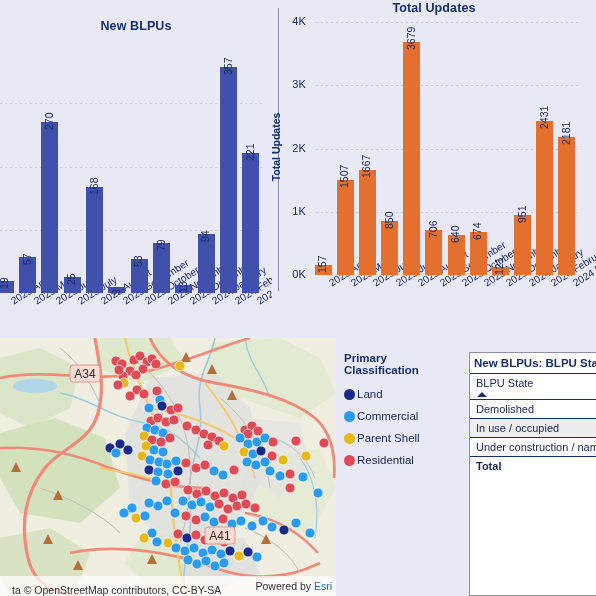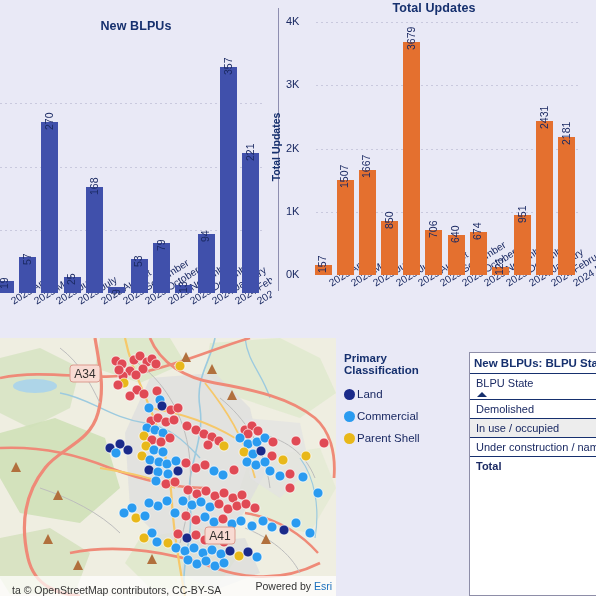--- a/index.html
+++ b/index.html
@@ -47,21 +47,21 @@
     transform-origin: left bottom; transform: rotate(-90deg);
   }
 
   .xlabel {
     position: absolute; white-space: nowrap; font-size: 10.2px; color: #1b2a63;
     transform-origin: right top; transform: rotate(-32deg);
     text-align: right;
   }
 
   .ylabel-tick {
-    position: absolute; font-size: 11px; color: #1b2a63; text-align: left;
+    position: absolute; font-size: 11px; color: #1b2a63; text-align: center;
     white-space: nowrap;
   }
   .axis-title {
     position: absolute; font-size: 10.5px; font-weight: bold; color: #16306e;
     white-space: nowrap; transform-origin: center center; transform: rotate(-90deg);
   }
 
   
   #map {
     position: absolute; left: 0; top: 338px; width: 336px; height: 258px;
@@ -482,20 +482,24 @@
           <span class="legend-label">Land</span>
         </div>
         <div class="legend-item">
           <span class="legend-dot" style="background: rgb(42, 155, 240);"></span>
           <span class="legend-label">Commercial</span>
         </div>
         <div class="legend-item">
           <span class="legend-dot" style="background: rgb(232, 184, 26);"></span>
           <span class="legend-label">Parent Shell</span>
         </div>
+        <div class="legend-item">
+          <span class="legend-dot" style="background: rgb(224, 74, 85);"></span>
+          <span class="legend-label">Residential</span>
+        </div>
       </div>
   </div>
 
   <div id="table-panel">
     <div class="tp-title">New BLPUs: BLPU Sta</div>
     <div class="tp-header">
       <span>BLPU State</span>
       <span class="sort-caret"></span>
     </div>
     <div id="tp-rows">

